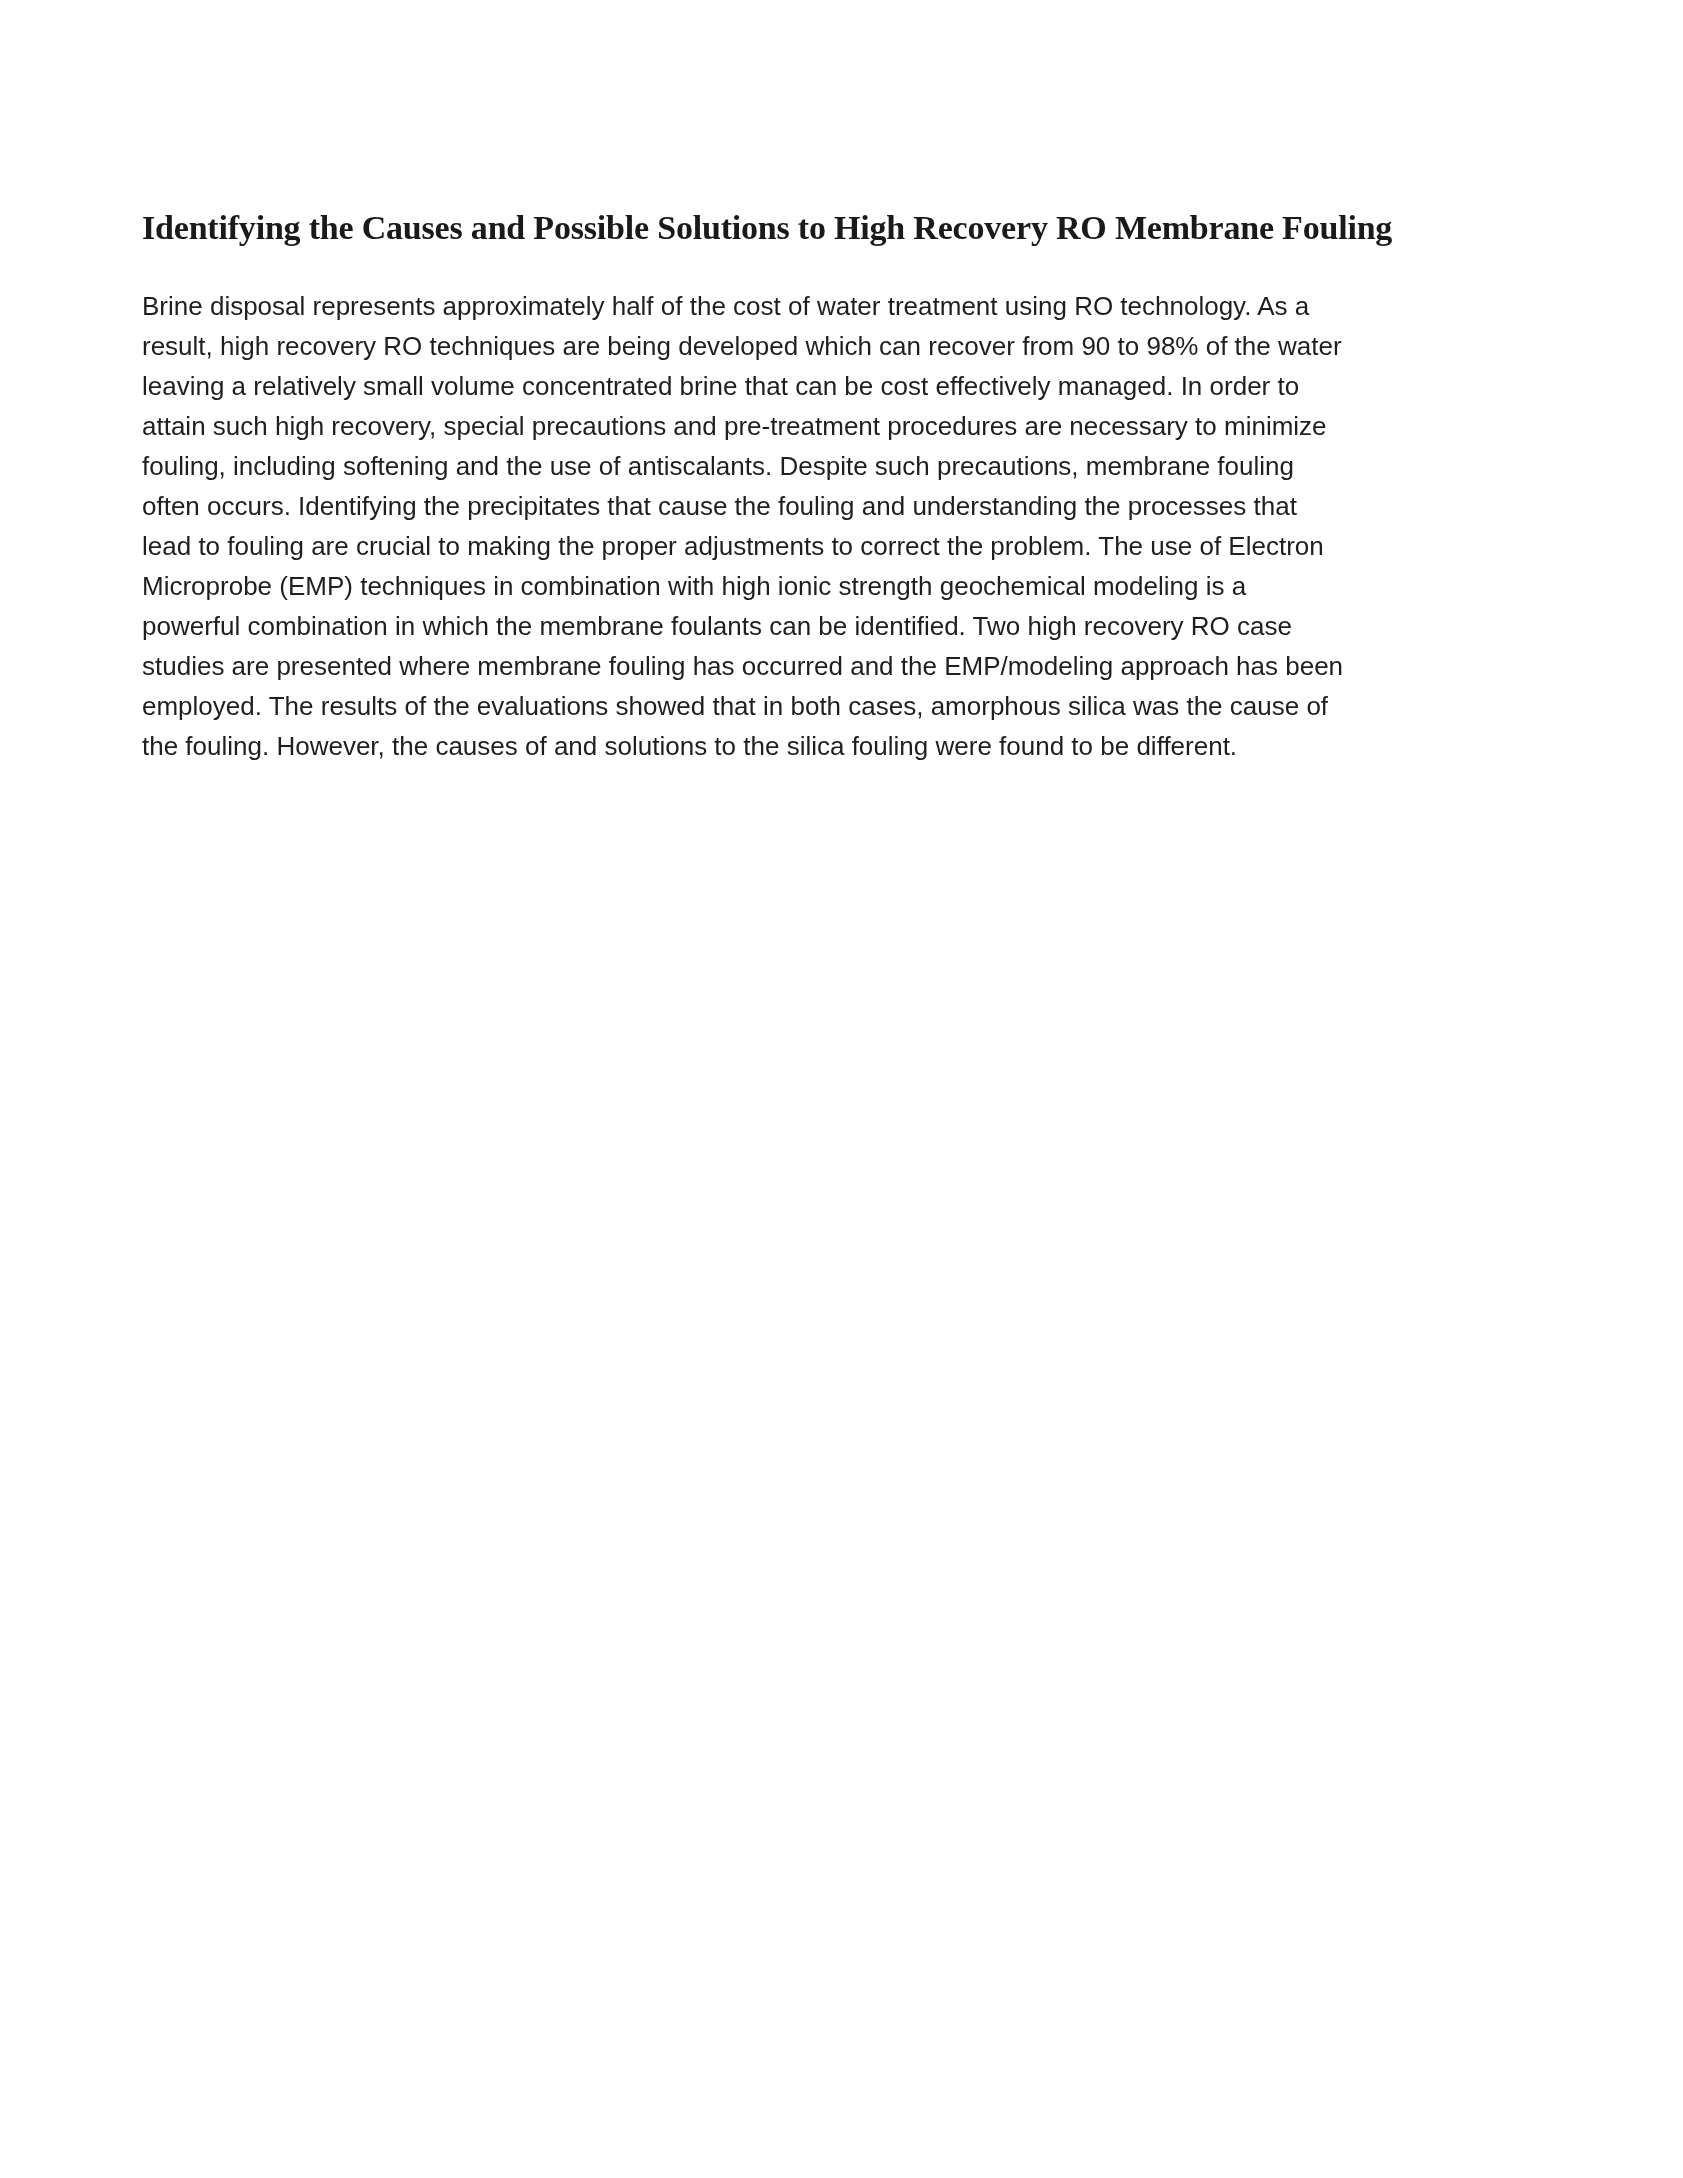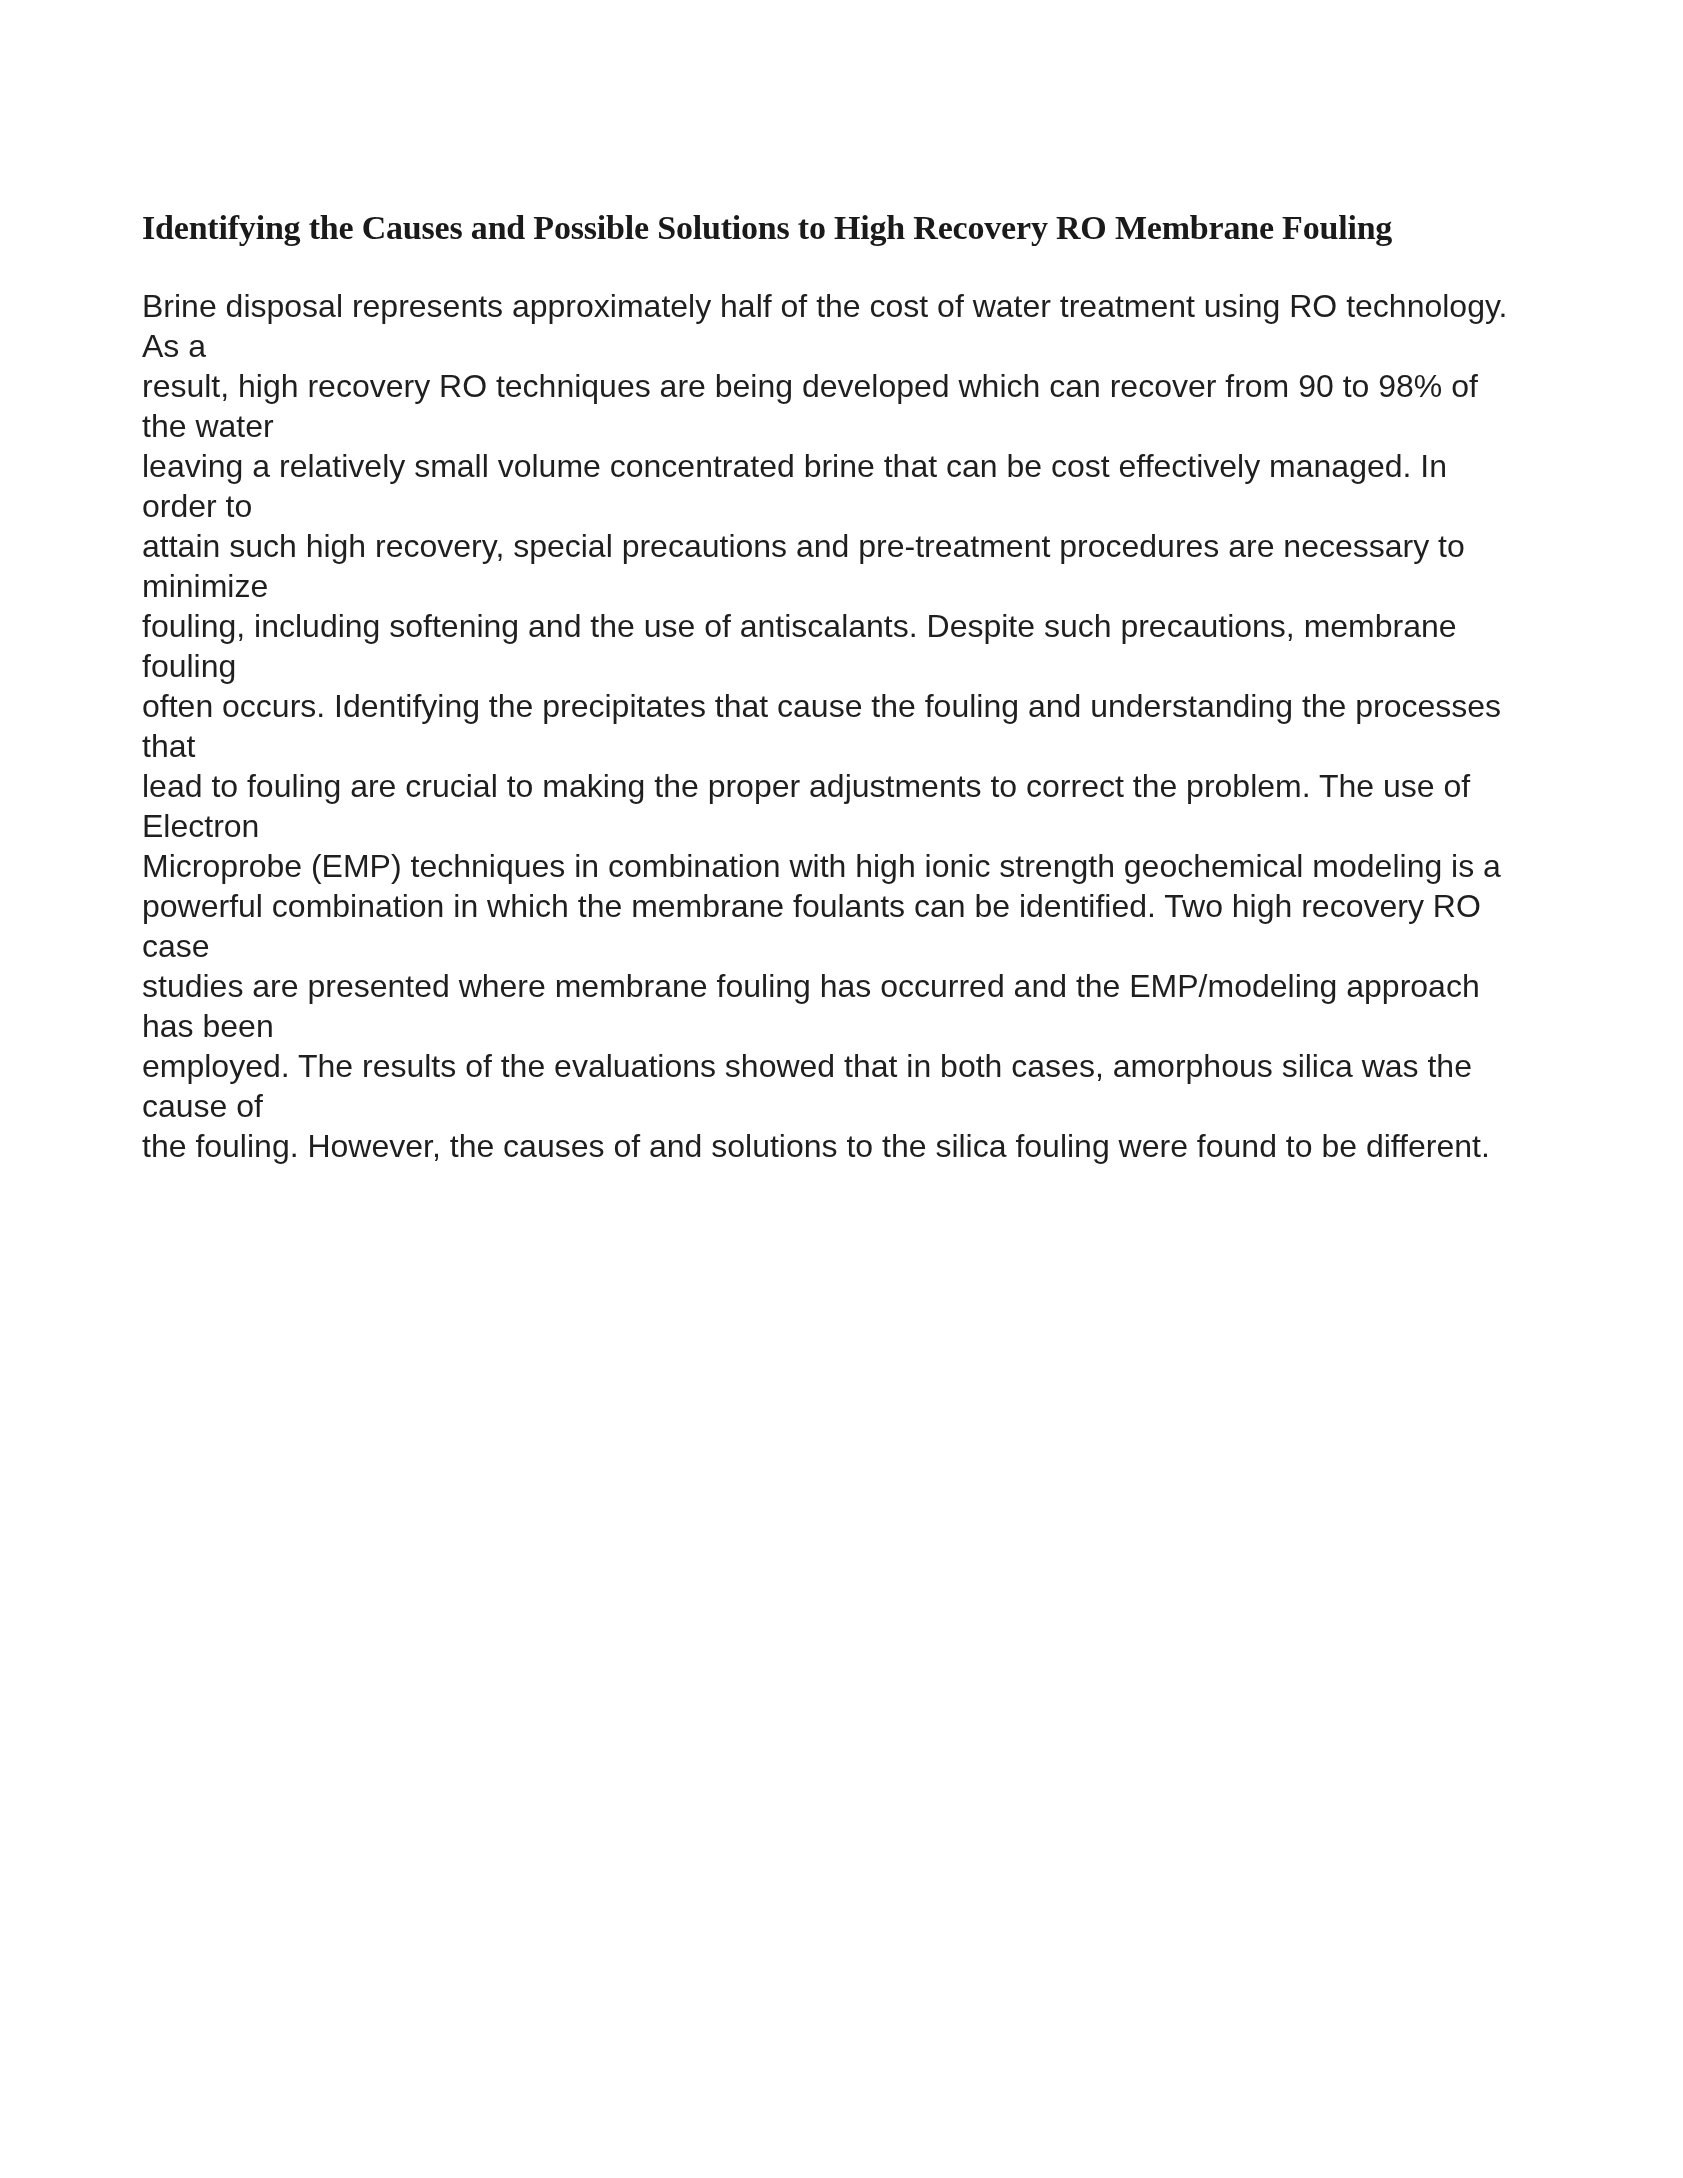--- a/index.html
+++ b/index.html
@@ -29,21 +29,21 @@
     font-size: 34px;
     line-height: 44px;
     color: #1a1a1a;
     letter-spacing: -0.2px;
     margin: 0 0 0 0;
     white-space: nowrap;
   }
   .doc-paragraph {
     font-family: "Liberation Sans", "DejaVu Sans", sans-serif;
     font-weight: 400;
-    font-size: 32px;
+    font-size: 26px;
     line-height: 40px;
     color: #1f1f1f;
     margin-top: 36px;
     white-space: pre-line;
     letter-spacing: 0px;
   }
 </style>
 </head>
 <body>
 

